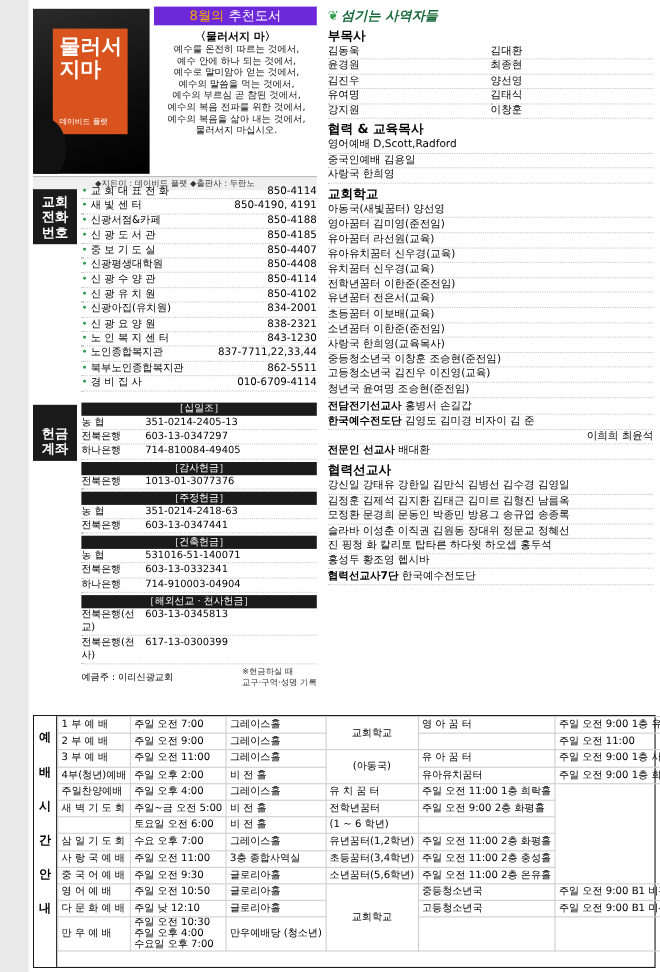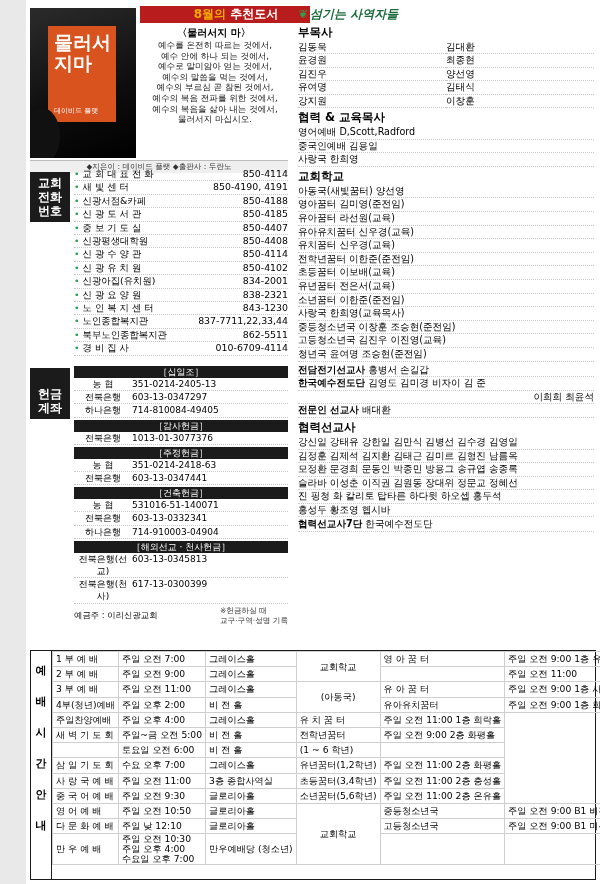--- a/index.html
+++ b/index.html
@@ -40,22 +40,22 @@
     background:#111;border-radius:50% 50% 45% 45%;
   }
 
   
   .rec-panel{
     position:absolute;left:140px;top:8px;width:148px;height:150px;
     background:#ffffff;
   }
   .rec-title{
     position:absolute;left:140px;top:6px;width:148px;height:17px;
-    background:#b91c1c;color:#fff;text-align:center;font-size:12px;
-    font-weight:bold;line-height:17px;padding-left:22px;
+    background:#6d28d9;color:#fff;text-align:center;font-size:12px;
+    font-weight:normal;line-height:17px;
   }
   .rec-title .mon{color:#f2a900;}
   .rec-sub{
     position:absolute;left:140px;top:26px;width:148px;text-align:center;
     font-size:10px;font-weight:bold;
   }
   .rec-body{
     position:absolute;left:142px;top:40px;width:146px;
     font-size:8.6px;line-height:10.6px;text-align:center;color:#111;
   }
@@ -90,21 +90,21 @@
   
   .bank{position:absolute;left:74px;top:364px;width:214px;}
   .bank-cap{
     background:#1b1b1b;color:#fff;text-align:center;font-size:9px;
     line-height:12px;margin-top:2px;
   }
   .bank-row{
     display:flex;font-size:9px;line-height:12.2px;
     border-bottom:1px dotted #c9c9c9;
   }
-  .bank-row .bn{width:58px;text-align:center;}
+  .bank-row .bn{width:58px;}
   .bank-row .bv{flex:1;text-align:left;}
   .bank-note{font-size:8.4px;line-height:11px;}
   .bank-note2{font-size:7.6px;color:#333;}
 
   
   .staff{position:absolute;left:298px;top:6px;width:296px;}
   .stitle{font-size:11.5px;font-weight:bold;margin:2px 0 1px 0;}
   .two-col{display:flex;font-size:9.6px;line-height:12.4px;}
   .two-col .c{flex:1;}
   .two-col .c div{border-bottom:1px dotted #c9c9c9;}
@@ -335,22 +335,22 @@
     </div>
 
     <div class="stitle">교회학교</div>
     <div class="one-col">
       <div>아동국(새빛꿈터) 양선영</div>
       <div>영아꿈터 김미영(준전임)</div>
       <div>유아꿈터 라선원(교육)</div>
       <div>유아유치꿈터 신우경(교육)</div>
       <div>유치꿈터 신우경(교육)</div>
       <div>전학년꿈터 이한준(준전임)</div>
+      <div>유년꿈터 전은서(교육)</div>
       <div>초등꿈터 이보배(교육)</div>
-      <div>유년꿈터 전은서(교육)</div>
       <div>소년꿈터 이한준(준전임)</div>
       <div>사랑국 한희영(교육목사)</div>
       <div>중등청소년국 이창훈 조승현(준전임)</div>
       <div>고등청소년국 김진우 이진영(교육)</div>
       <div>청년국 윤여명 조승현(준전임)</div>
     </div>
 
     <div class="one-col" style="margin-top:2px;">
       <div><span class="bold-lbl">전담전기선교사</span> <span>홍병서 손길갑</span></div>
       <div><span class="bold-lbl">한국예수전도단</span> <span>김영도 김미경 비자이 김  준</span></div>

